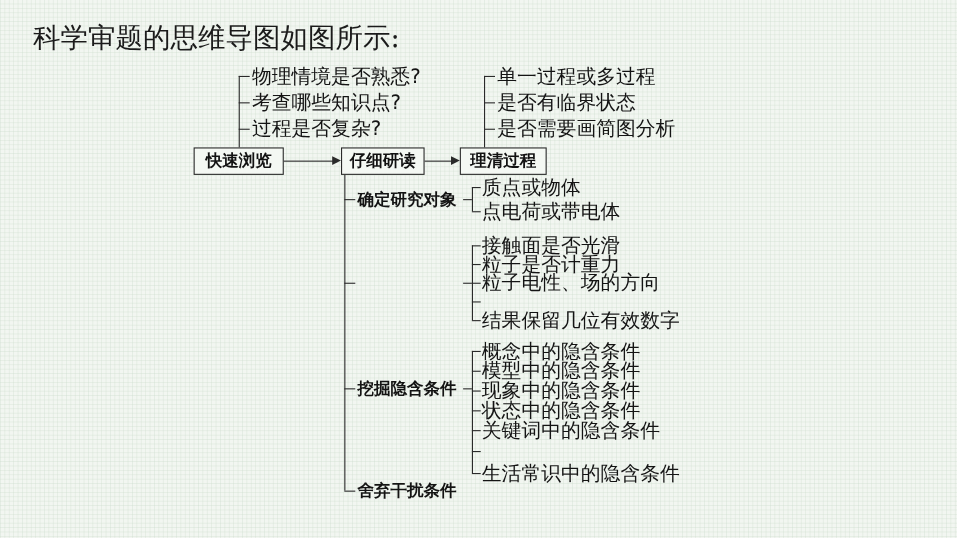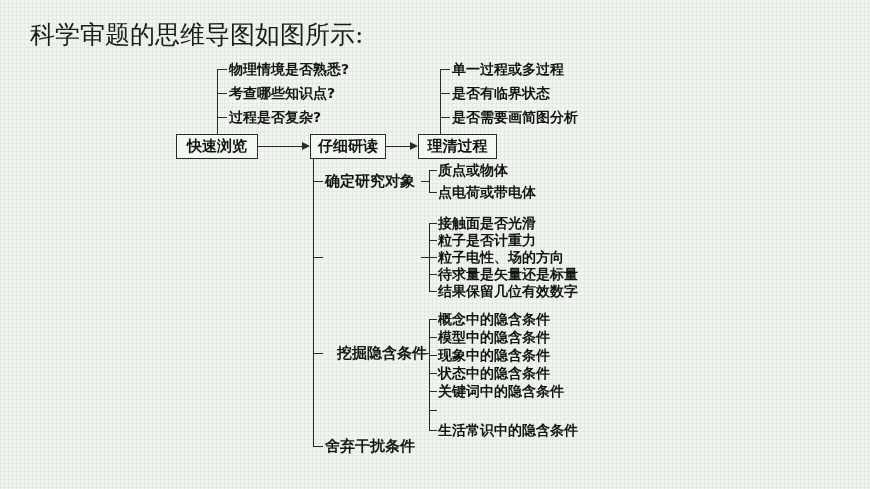--- a/index.html
+++ b/index.html
@@ -44,22 +44,22 @@
     font-family: "DejaVu Sans", "Liberation Sans", sans-serif;
     font-weight: bold;
     font-size: 15px;
     line-height: 19px;
     color: #141414;
     white-space: nowrap;
   }
   .leaf {
     position: absolute;
     font-family: "DejaVu Sans", "Liberation Sans", sans-serif;
-    font-weight: bold;
-    font-size: 14px;
+    font-weight: normal;
+    font-size: 18px;
     line-height: 19px;
     color: #141414;
     white-space: nowrap;
   }
 
   
   .box {
     position: absolute;
     border: 1.4px solid #2a2a2a;
     background: #f4f8f3;
@@ -131,21 +131,21 @@
   <div class="leaf" style="left:452px; top:108px;">是否需要画简图分析</div>
 
   <div class="vline" style="left:313px; top:159px; height:287px;"></div>
 
   <div class="hline" style="left:313px; top:181px; width:10px;"></div>
   <div class="hline" style="left:313px; top:257px; width:10px;"></div>
   <div class="hline" style="left:313px; top:353px; width:10px;"></div>
   <div class="hline" style="left:313px; top:446px; width:10px;"></div>
 
   <div class="node" style="left:325px; top:172px;">确定研究对象</div>
-  <div class="node" style="left:337px; top:344px;">挖掘隐含条件</div>
+  <div class="node" style="left:325px; top:344px;">挖掘隐含条件</div>
   <div class="node" style="left:325px; top:437px;">舍弃干扰条件</div>
 
   <div class="hline" style="left:421px; top:181px; width:8px;"></div>
   <div class="vline" style="left:429px; top:170px; height:22px;"></div>
   <div class="hline" style="left:429px; top:170px; width:8px;"></div>
   <div class="hline" style="left:429px; top:192px; width:8px;"></div>
 
   <div class="leaf" style="left:438px; top:161px;">质点或物体</div>
   <div class="leaf" style="left:438px; top:183px;">点电荷或带电体</div>
 
@@ -153,21 +153,20 @@
   <div class="vline" style="left:429px; top:223px; height:68px;"></div>
   <div class="hline" style="left:429px; top:223px; width:8px;"></div>
   <div class="hline" style="left:429px; top:240px; width:8px;"></div>
   <div class="hline" style="left:429px; top:257px; width:8px;"></div>
   <div class="hline" style="left:429px; top:274px; width:8px;"></div>
   <div class="hline" style="left:429px; top:291px; width:8px;"></div>
 
   <div class="leaf" style="left:438px; top:214px;">接触面是否光滑</div>
   <div class="leaf" style="left:438px; top:231px;">粒子是否计重力</div>
   <div class="leaf" style="left:438px; top:248px;">粒子电性、场的方向</div>
-  <div class="leaf" style="left:438px; top:265px;">待求量是矢量还是标量</div>
   <div class="leaf" style="left:438px; top:282px;">结果保留几位有效数字</div>
 
   <div class="hline" style="left:421px; top:353px; width:8px;"></div>
   <div class="vline" style="left:429px; top:319px; height:111px;"></div>
   <div class="hline" style="left:429px; top:319px; width:8px;"></div>
   <div class="hline" style="left:429px; top:337px; width:8px;"></div>
   <div class="hline" style="left:429px; top:355px; width:8px;"></div>
   <div class="hline" style="left:429px; top:373px; width:8px;"></div>
   <div class="hline" style="left:429px; top:391px; width:8px;"></div>
   <div class="hline" style="left:429px; top:410px; width:8px;"></div>

